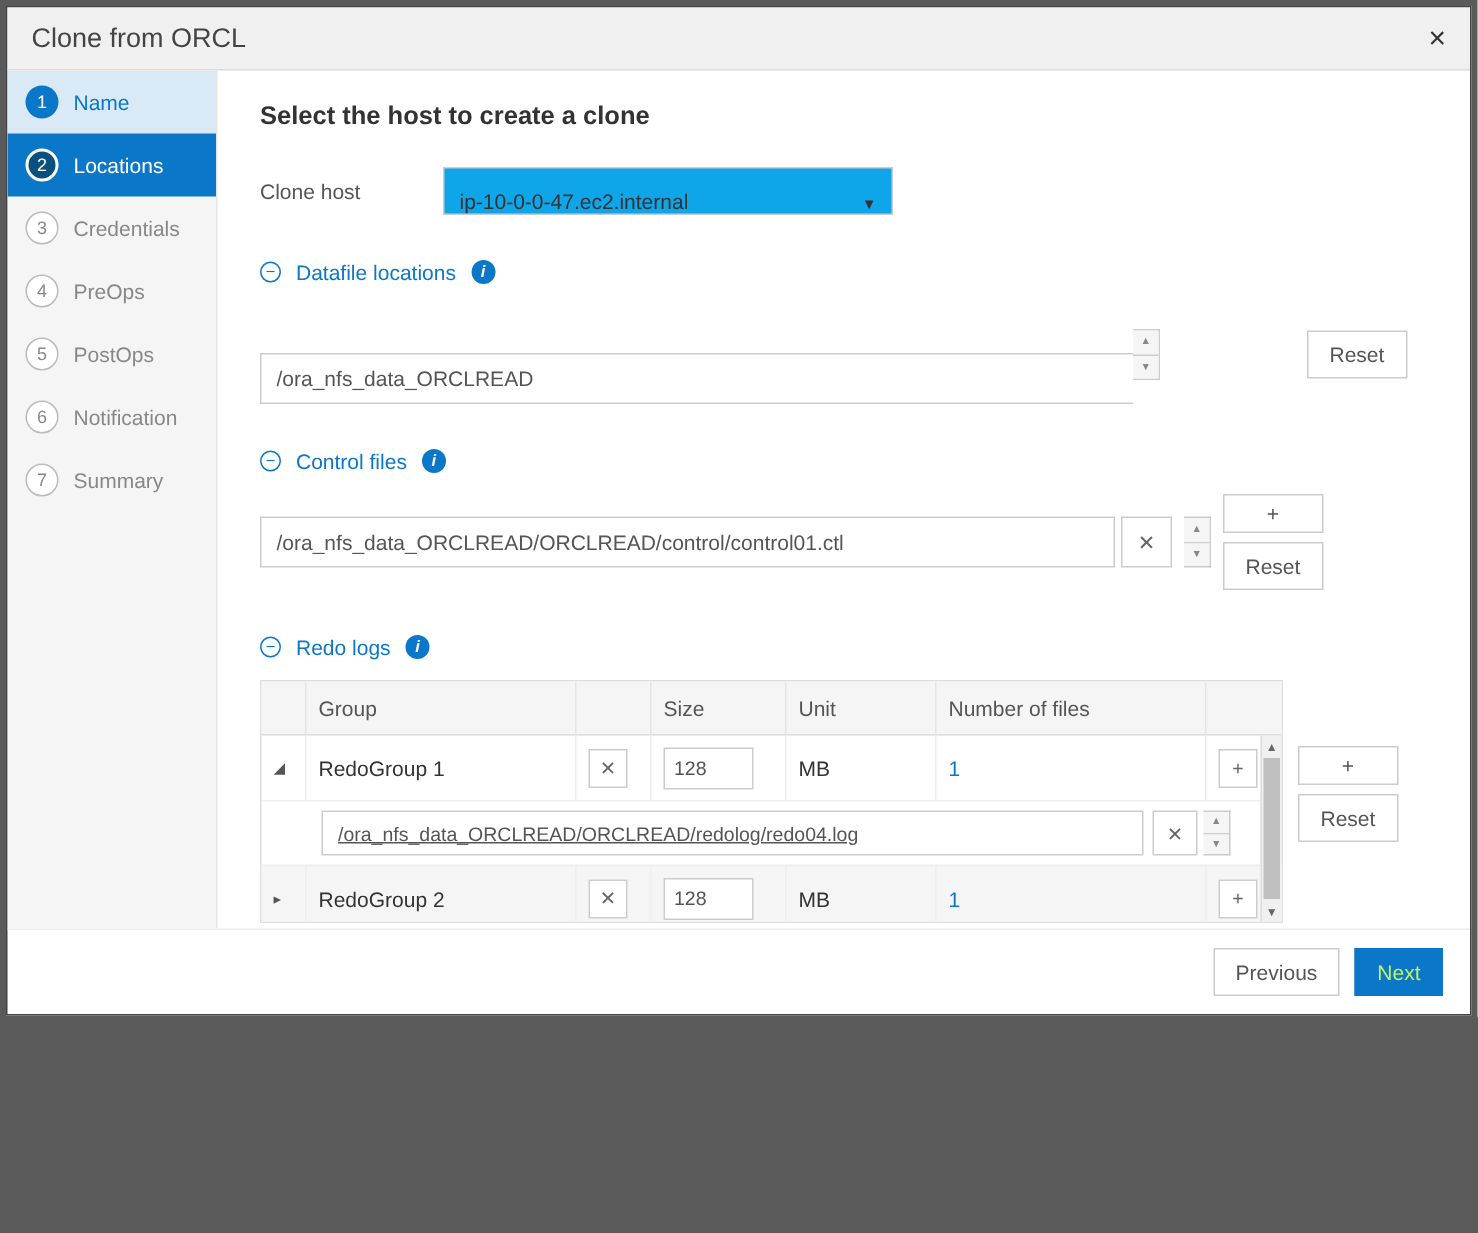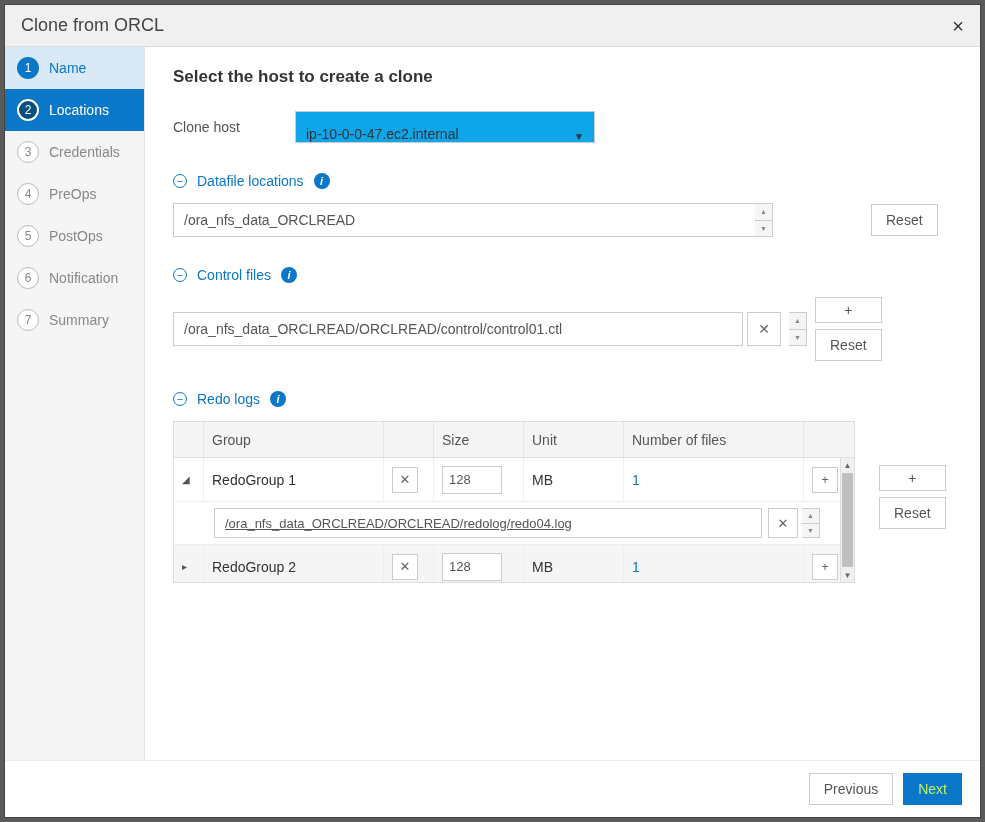--- a/index.html
+++ b/index.html
@@ -5,21 +5,21 @@
     * { box-sizing: border-box; margin: 0; padding: 0; }
     body {
       font-family: "Segoe UI", Arial, sans-serif;
       font-size: 14px;
       color: #333;
       background: #5a5a5a;
       padding: 4px;
     }
     .dialog {
       width: 977px;
-      height: 814px;
+      height: 673px;
       background: #fff;
       display: flex;
       flex-direction: column;
       border: 1px solid #444;
     }
     .dialog-header {
       background: #f0f0f0;
       border-bottom: 1px solid #ddd;
       padding: 10px 16px;
       display: flex;
@@ -236,21 +236,21 @@
       display: flex;
       flex-direction: column;
     }
     .scroll-arrow {
       height: 14px;
       display: flex; align-items: center; justify-content: center;
       font-size: 8px; color: #666;
       background: #f0f0f0;
     }
     .scroll-thumb { flex: 1; background: #c0c0c0; margin: 1px; }
-    .redo-wrap { display: flex; gap: 24px; align-items: flex-start; }
+    .redo-wrap { display: flex; gap: 10px; align-items: flex-start; }
     .dialog-footer {
       border-top: 1px solid #eee;
       padding: 12px 18px;
       display: flex;
       justify-content: flex-end;
       gap: 10px;
     }
     .btn-primary {
       background: #0a77c8;
       color: #bef264;
@@ -308,21 +308,21 @@
           <span class="caret">▼</span>
         </div>
       </div>
 
       <div class="section-head">
         <span class="collapse-icon">−</span>
         <span>Datafile locations</span>
         <span class="info-icon">i</span>
       </div>
       <div class="input-row">
-        <input class="text-input" style="width: 582px; border-right: none;" value="/ora_nfs_data_ORCLREAD">
+        <input class="text-input" style="width: 582px; border-right: none; margin-top: 32px;" value="/ora_nfs_data_ORCLREAD">
         <div class="spinner" style="margin-left:-8px">
           <div class="spinner-btn">▲</div>
           <div class="spinner-btn">▼</div>
         </div>
         <div style="width:82px"></div>
         <button class="btn">Reset</button>
       </div>
 
       <div class="section-head">
         <span class="collapse-icon">−</span>

